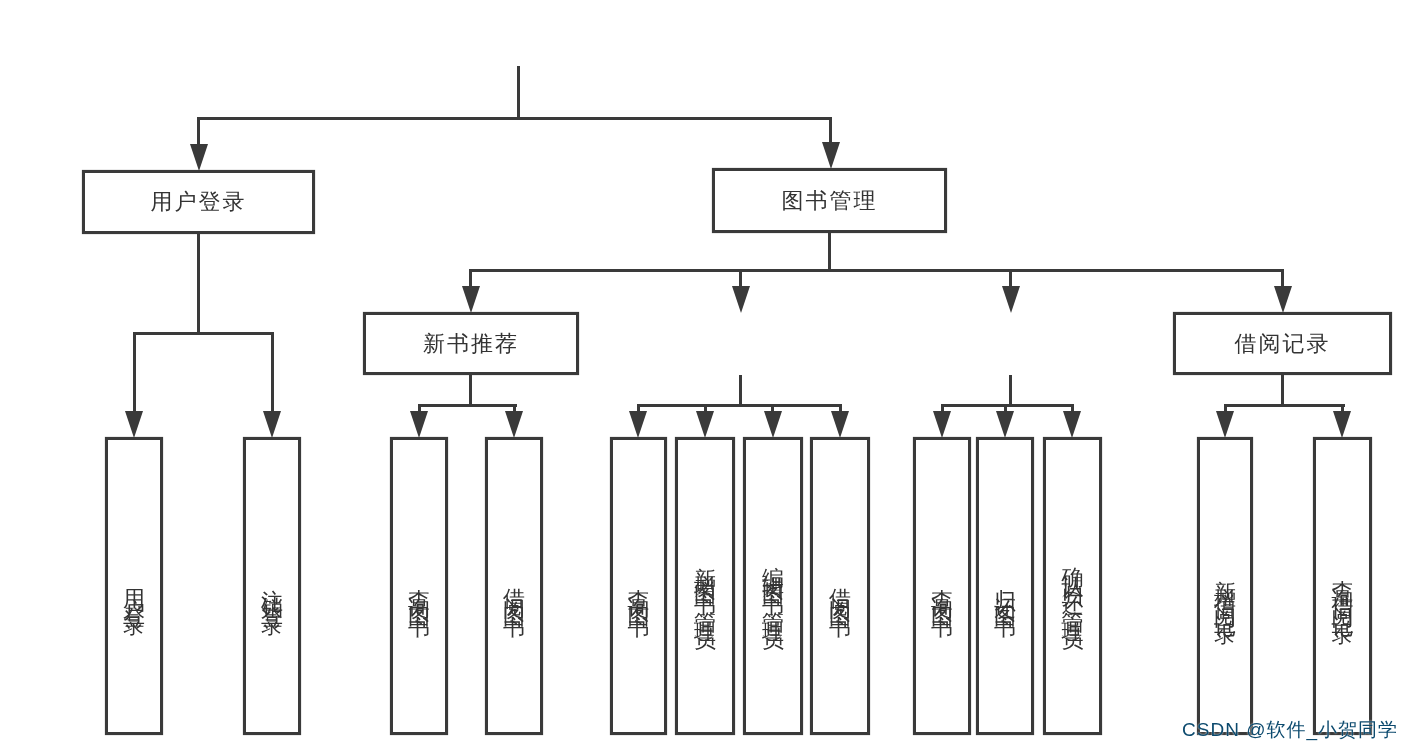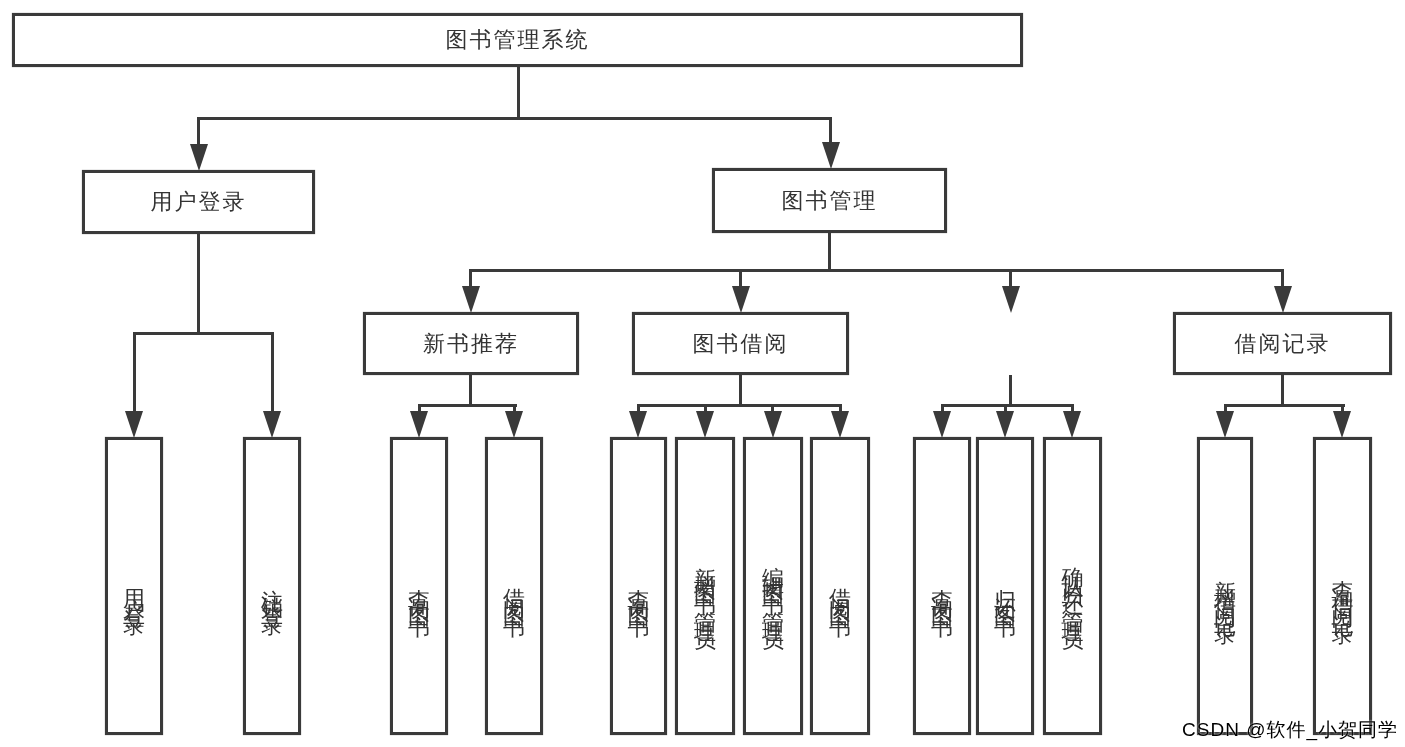--- a/index.html
+++ b/index.html
@@ -25,38 +25,36 @@
   .hline { height:3px; }
   .vline { width:3px; }
   .arrow {
     position:absolute; width:0; height:0;
     border-left:9px solid transparent;
     border-right:9px solid transparent;
     border-top:27px solid #3a3a3a;
   }
   .watermark {
     position:absolute; right:7px; bottom:4px;
-    font-size:19px; color:#000000; letter-spacing:1px;
+    font-size:19px; color:#0c4a6e; letter-spacing:1px;
     z-index:6; text-shadow:0 0 2px #ffffff;
   }
 </style>
 </head>
 <body>
 
 <div class="canvas">
 
-  <div class="box" style="left:12px; top:13px; width:1011px; height:54px">图书管理系统</div>
 
   <div class="box" style="left:82px; top:170px; width:233px; height:64px">用户登录</div>
 
   <div class="box" style="left:363px; top:312px; width:216px; height:63px">新书推荐</div>
 
   <div class="box" style="left:712px; top:168px; width:235px; height:65px">图书管理</div>
 
-  <div class="box" style="left:632px; top:312px; width:217px; height:63px">图书借阅</div>
 
 
   <div class="box" style="left:1173px; top:312px; width:219px; height:63px">借阅记录</div>
 
   <div class="box v" style="left:105px; top:437px; width:58px; height:298px">用户登录</div>
 
   <div class="box v" style="left:243px; top:437px; width:58px; height:298px">注销登录</div>
 
   <div class="box v" style="left:390px; top:437px; width:58px; height:298px">查询图书</div>
 

